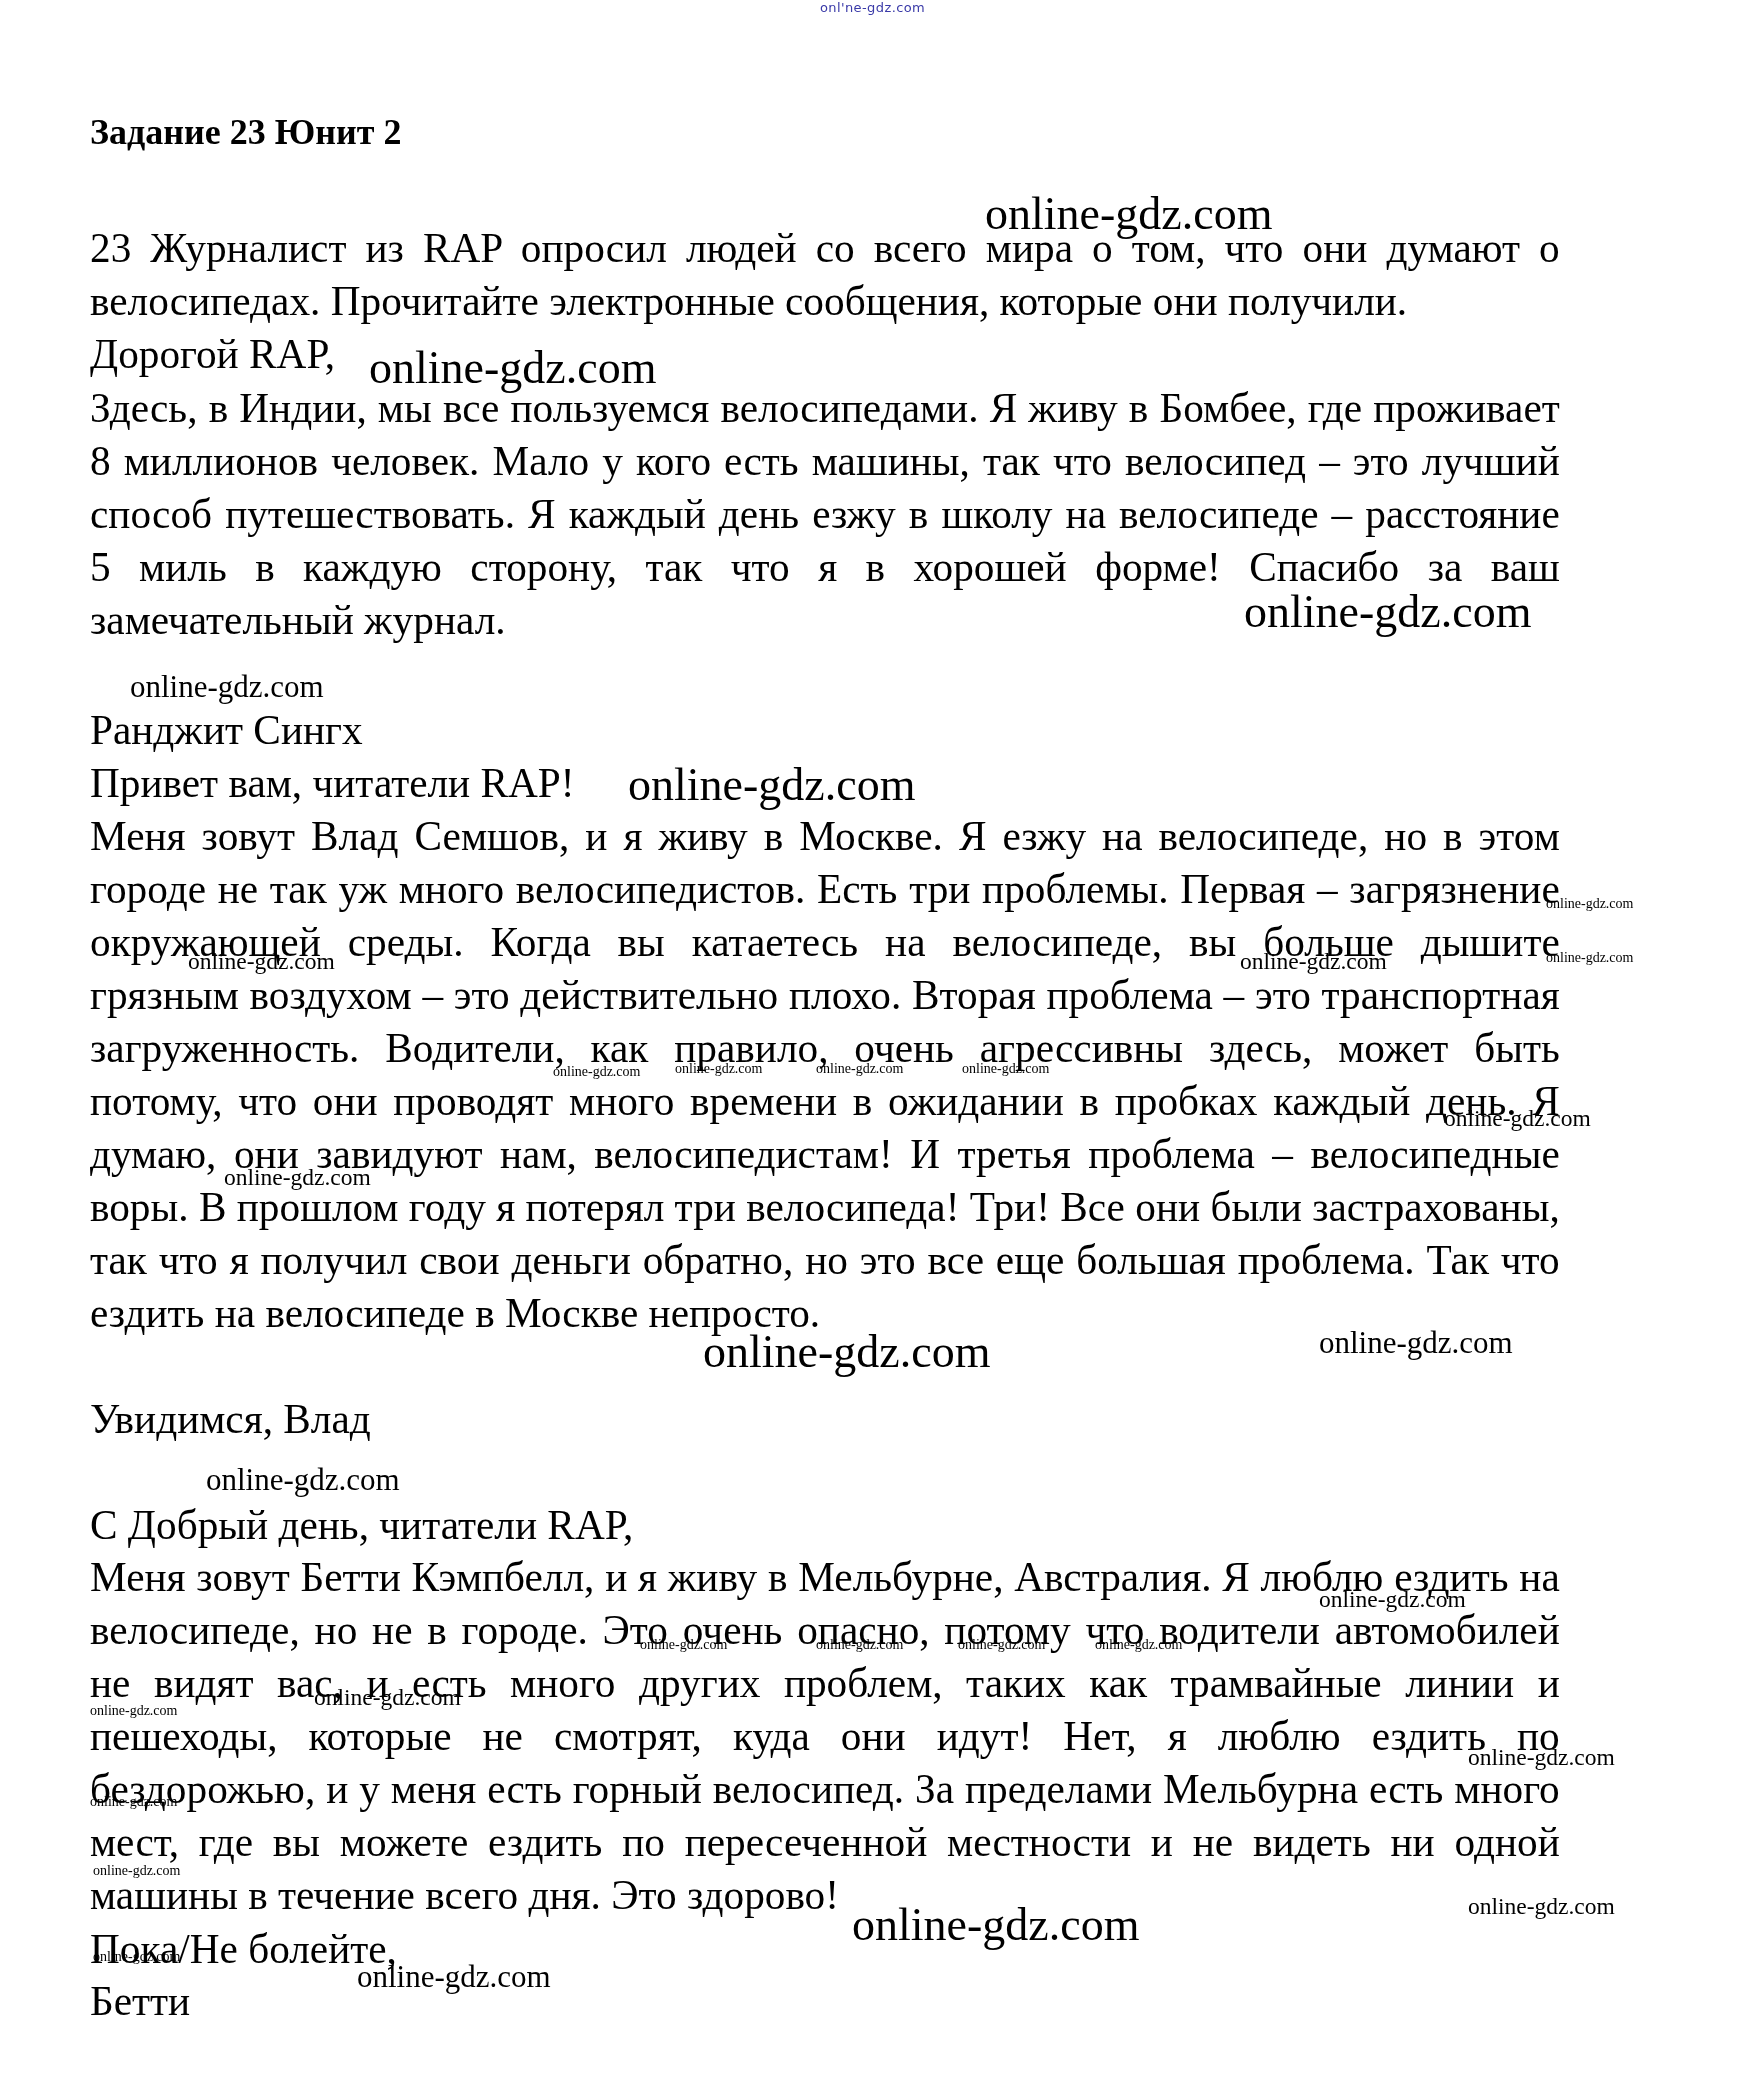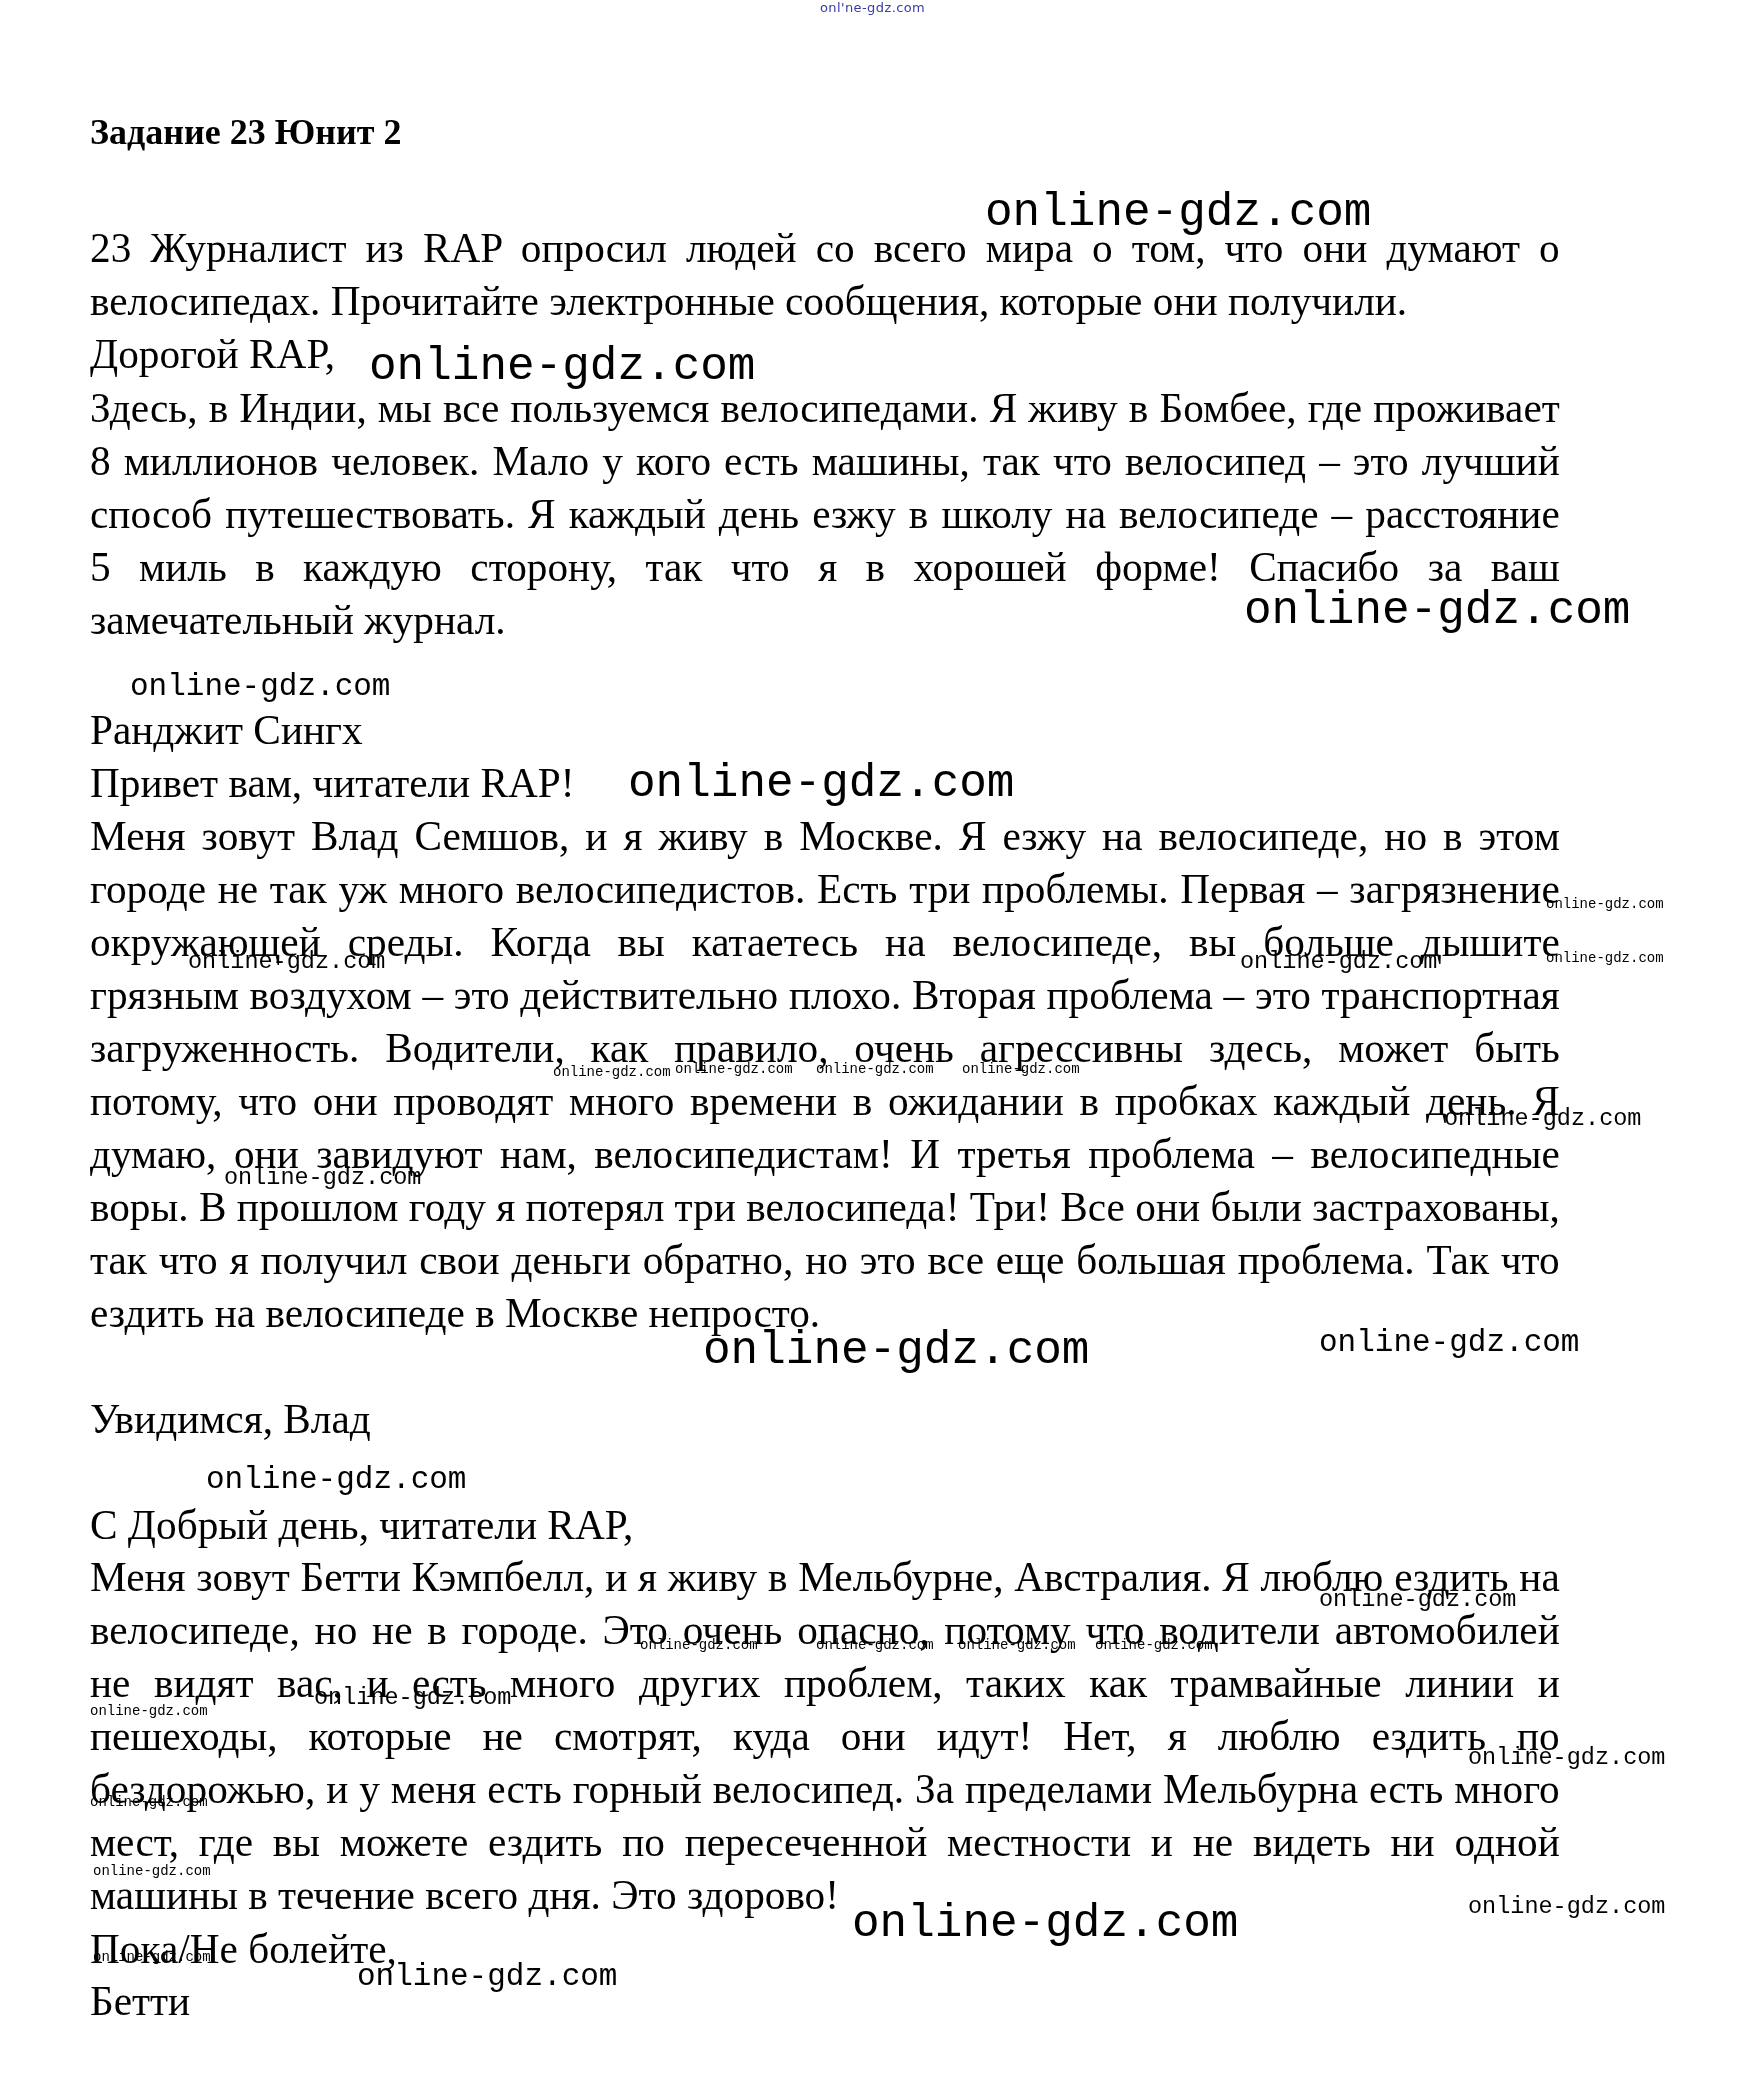--- a/index.html
+++ b/index.html
@@ -2,21 +2,21 @@
 <html style="font-size:12.6px"><head>
 <meta charset="utf-8">
 <style>
   html, body { margin:0; padding:0; background:#ffffff; }
   body { width:1742px; height:2097px; position:relative; overflow:hidden; font-family:"Liberation Serif", serif; color:#000; }
   .abs { position:absolute; }
   .top-wm { left:820px; top:0px; font-family:"DejaVu Sans", sans-serif; font-size:13px; color:#3a3aa8; letter-spacing:0.4px; }
   .heading { left:90px; top:111px; font-size:36px; font-weight:bold; }
   .para { position:absolute; left:90px; width:1531px; font-size:43px; line-height:53px; text-align:justify; text-align-last:left; transform:scaleX(0.96); transform-origin:left top; }
   .single { position:absolute; left:90px; font-size:43px; line-height:53px; white-space:nowrap; transform:scaleX(0.96); transform-origin:left top; }
-  .wm { position:absolute; font-family:Liberation Mono, monospace; color:#000; white-space:nowrap; pointer-events:none;text-align:center; }
+  .wm { position:absolute; font-family:Liberation Serif, serif; color:#000; white-space:nowrap; pointer-events:none;text-align:center; }
   .wm-xl { font-size:46px; }
   .wm-l { font-size:31px; }
   .wm-m { font-size:23.5px; }
   .wm-s { font-size:14px; }
 </style>
 </head>
 <body>
 
 <div class="abs top-wm">onl'ne-gdz.com</div>
 

